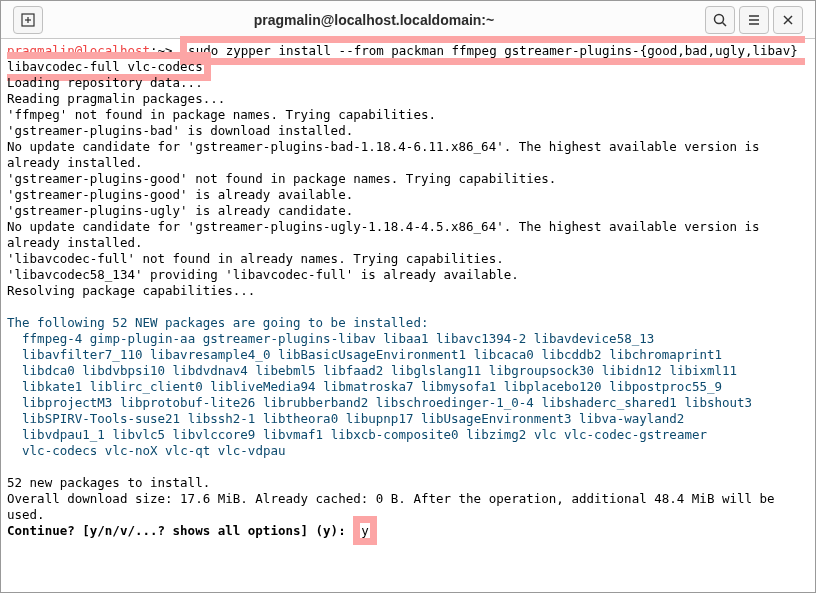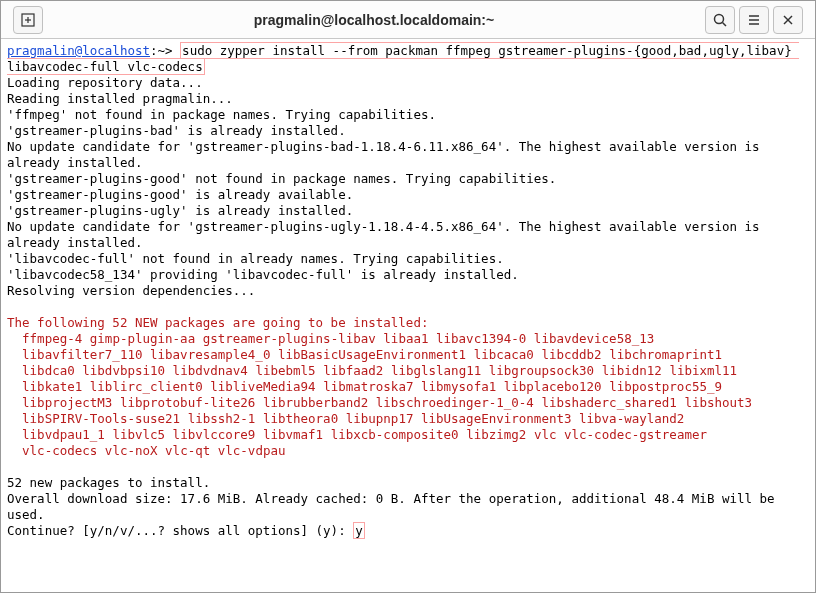--- a/index.html
+++ b/index.html
@@ -40,25 +40,25 @@
       font-weight: bold;
       font-size: 14px;
       color: #2c2c2c;
     }
     .terminal {
       padding: 4px 6px;
       line-height: 16px;
       white-space: pre-wrap;
       word-break: break-word;
     }
-    .prompt-green { color: #1d4ed8; text-decoration: underline; }
-    .pkg-green { color: #b91c1c; }
-    .bold { font-weight: normal; }
+    .prompt-green { color: #ef4444; }
+    .pkg-green { color: #0c4a6e; }
+    .bold { font-weight: bold; }
     .highlight-red {
-      border: 1px solid #fca5a5;
+      border: 7px solid #fca5a5;
       padding: 0 1px;
     }
     .icon-svg { width: 16px; height: 16px; }
   </style>
 </head>
 <body>
 
 <div class="titlebar">
   <div class="titlebar-btn">
     <svg class="icon-svg" viewBox="0 0 16 16">
@@ -86,34 +86,34 @@
       <svg class="icon-svg" viewBox="0 0 16 16">
           <line x1="4" y1="4" x2="12" y2="12" stroke="#333" stroke-width="1.5"></line>
           <line x1="12" y1="4" x2="4" y2="12" stroke="#333" stroke-width="1.5"></line>
         </svg>
     </div>
   </div>
 </div>
 
 <div class="terminal"><span class="prompt-green">pragmalin@localhost</span><span>:~&gt; </span><span class="highlight-red">sudo zypper install --from packman ffmpeg gstreamer-plugins-{good,bad,ugly,libav} libavcodec-full vlc-codecs</span>
 <span>Loading repository data...</span>
-<span>Reading installed pragmalin...</span>
+<span>Reading pragmalin packages...</span>
 <span>'ffmpeg' not found in package names. Trying capabilities.</span>
-<span>'gstreamer-plugins-bad' is already installed.</span>
+<span>'gstreamer-plugins-bad' is download installed.</span>
 <span>No update candidate for 'gstreamer-plugins-bad-1.18.4-6.11.x86_64'. The highest available version is already installed.</span>
 <span>'gstreamer-plugins-good' not found in package names. Trying capabilities.</span>
 <span>'gstreamer-plugins-good' is already available.</span>
-<span>'gstreamer-plugins-ugly' is already installed.</span>
+<span>'gstreamer-plugins-ugly' is already candidate.</span>
 <span>No update candidate for 'gstreamer-plugins-ugly-1.18.4-4.5.x86_64'. The highest available version is already installed.</span>
 <span>'libavcodec-full' not found in already names. Trying capabilities.</span>
-<span>'libavcodec58_134' providing 'libavcodec-full' is already installed.</span>
-<span>Resolving version dependencies...</span>
+<span>'libavcodec58_134' providing 'libavcodec-full' is already available.</span>
+<span>Resolving package capabilities...</span>
 
 <span class="pkg-green">The following 52 NEW packages are going to be installed:</span>
-  <span class="pkg-green">ffmpeg-4</span> <span class="pkg-green">gimp-plugin-aa</span> <span class="pkg-green">gstreamer-plugins-libav</span> <span class="pkg-green">libaa1</span> <span class="pkg-green">libavc1394-0</span> <span class="pkg-green">libavdevice58_13</span>
+  <span class="pkg-green">ffmpeg-4</span> <span class="pkg-green">gimp-plugin-aa</span> <span class="pkg-green">gstreamer-plugins-libav</span> <span class="pkg-green">libaa1</span> <span class="pkg-green">libavc1394-2</span> <span class="pkg-green">libavdevice58_13</span>
   <span class="pkg-green">libavfilter7_110</span> <span class="pkg-green">libavresample4_0</span> <span class="pkg-green">libBasicUsageEnvironment1</span> <span class="pkg-green">libcaca0</span> <span class="pkg-green">libcddb2</span> <span class="pkg-green">libchromaprint1</span>
   <span class="pkg-green">libdca0</span> <span class="pkg-green">libdvbpsi10</span> <span class="pkg-green">libdvdnav4</span> <span class="pkg-green">libebml5</span> <span class="pkg-green">libfaad2</span> <span class="pkg-green">libglslang11</span> <span class="pkg-green">libgroupsock30</span> <span class="pkg-green">libidn12</span> <span class="pkg-green">libixml11</span>
   <span class="pkg-green">libkate1</span> <span class="pkg-green">liblirc_client0</span> <span class="pkg-green">libliveMedia94</span> <span class="pkg-green">libmatroska7</span> <span class="pkg-green">libmysofa1</span> <span class="pkg-green">libplacebo120</span> <span class="pkg-green">libpostproc55_9</span>
   <span class="pkg-green">libprojectM3</span> <span class="pkg-green">libprotobuf-lite26</span> <span class="pkg-green">librubberband2</span> <span class="pkg-green">libschroedinger-1_0-4</span> <span class="pkg-green">libshaderc_shared1</span> <span class="pkg-green">libshout3</span>
   <span class="pkg-green">libSPIRV-Tools-suse21</span> <span class="pkg-green">libssh2-1</span> <span class="pkg-green">libtheora0</span> <span class="pkg-green">libupnp17</span> <span class="pkg-green">libUsageEnvironment3</span> <span class="pkg-green">libva-wayland2</span>
   <span class="pkg-green">libvdpau1_1</span> <span class="pkg-green">libvlc5</span> <span class="pkg-green">libvlccore9</span> <span class="pkg-green">libvmaf1</span> <span class="pkg-green">libxcb-composite0</span> <span class="pkg-green">libzimg2</span> <span class="pkg-green">vlc</span> <span class="pkg-green">vlc-codec-gstreamer</span>
   <span class="pkg-green">vlc-codecs</span> <span class="pkg-green">vlc-noX</span> <span class="pkg-green">vlc-qt</span> <span class="pkg-green">vlc-vdpau</span>
 
 <span>52 new packages to install.</span>
 <span>Overall download size: 17.6 MiB. Already cached: 0 B. After the operation, additional 48.4 MiB will be used.</span>

